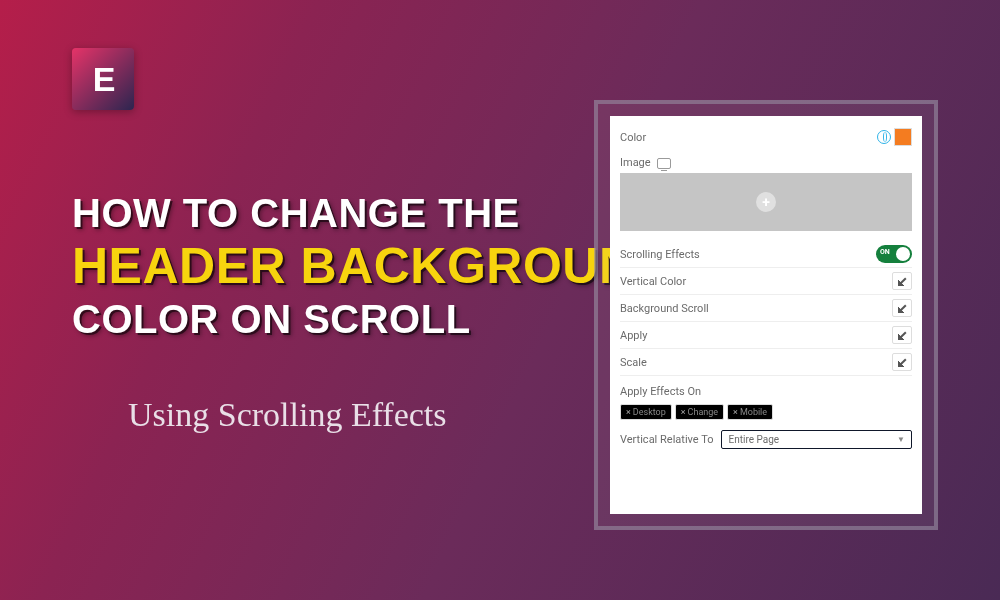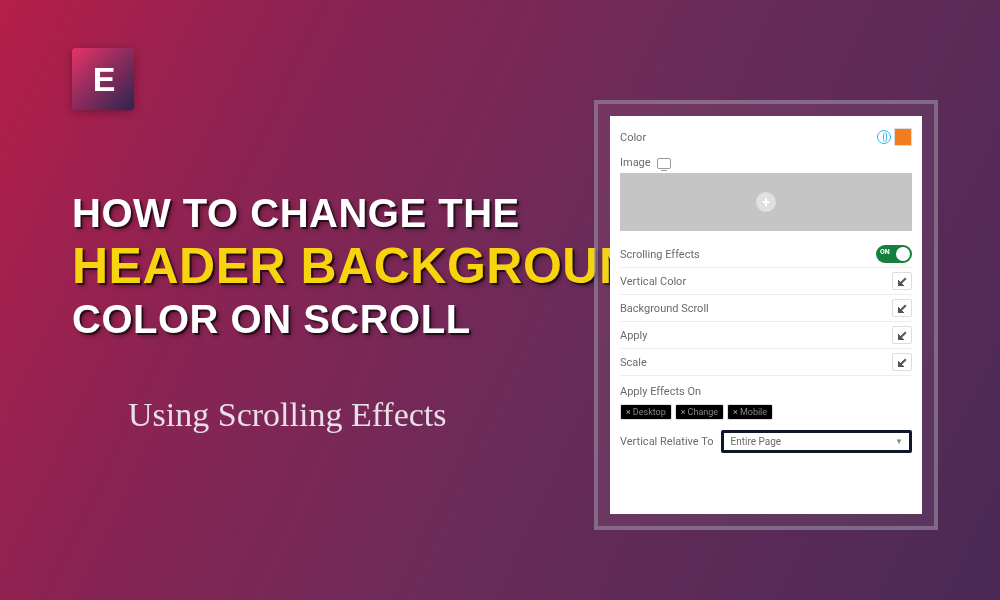--- a/index.html
+++ b/index.html
@@ -88,21 +88,21 @@
     .edit-active { border-color:#2fb3e8; }
     .edit-active .pencil::before { background:#2fb3e8; }
     .tags { display:flex; gap:3px; margin-top:2px; margin-bottom:6px; }
     .tag {
       font-size:9px; padding:2px 5px; border:1px solid #ddd; border-radius:2px;
       color:#888; background:#000000;
     }
     .tag .x { margin-right:2px; color:#aaa; }
     .select {
       display:flex; justify-content:space-between; align-items:center;
-      border:3px solid #0f172a; border-radius:2px; padding:3px 6px;
+      border:1px solid #0f172a; border-radius:2px; padding:3px 6px;
       flex: 1; margin-left: 8px; font-size: 10px; text-align: right;
     }
     .caret { font-size:8px; color:#888; }
   </style>
 </head>
 <body>
 
 <div class="logo-box">
   <span class="logo-e">E</span>
 </div>

